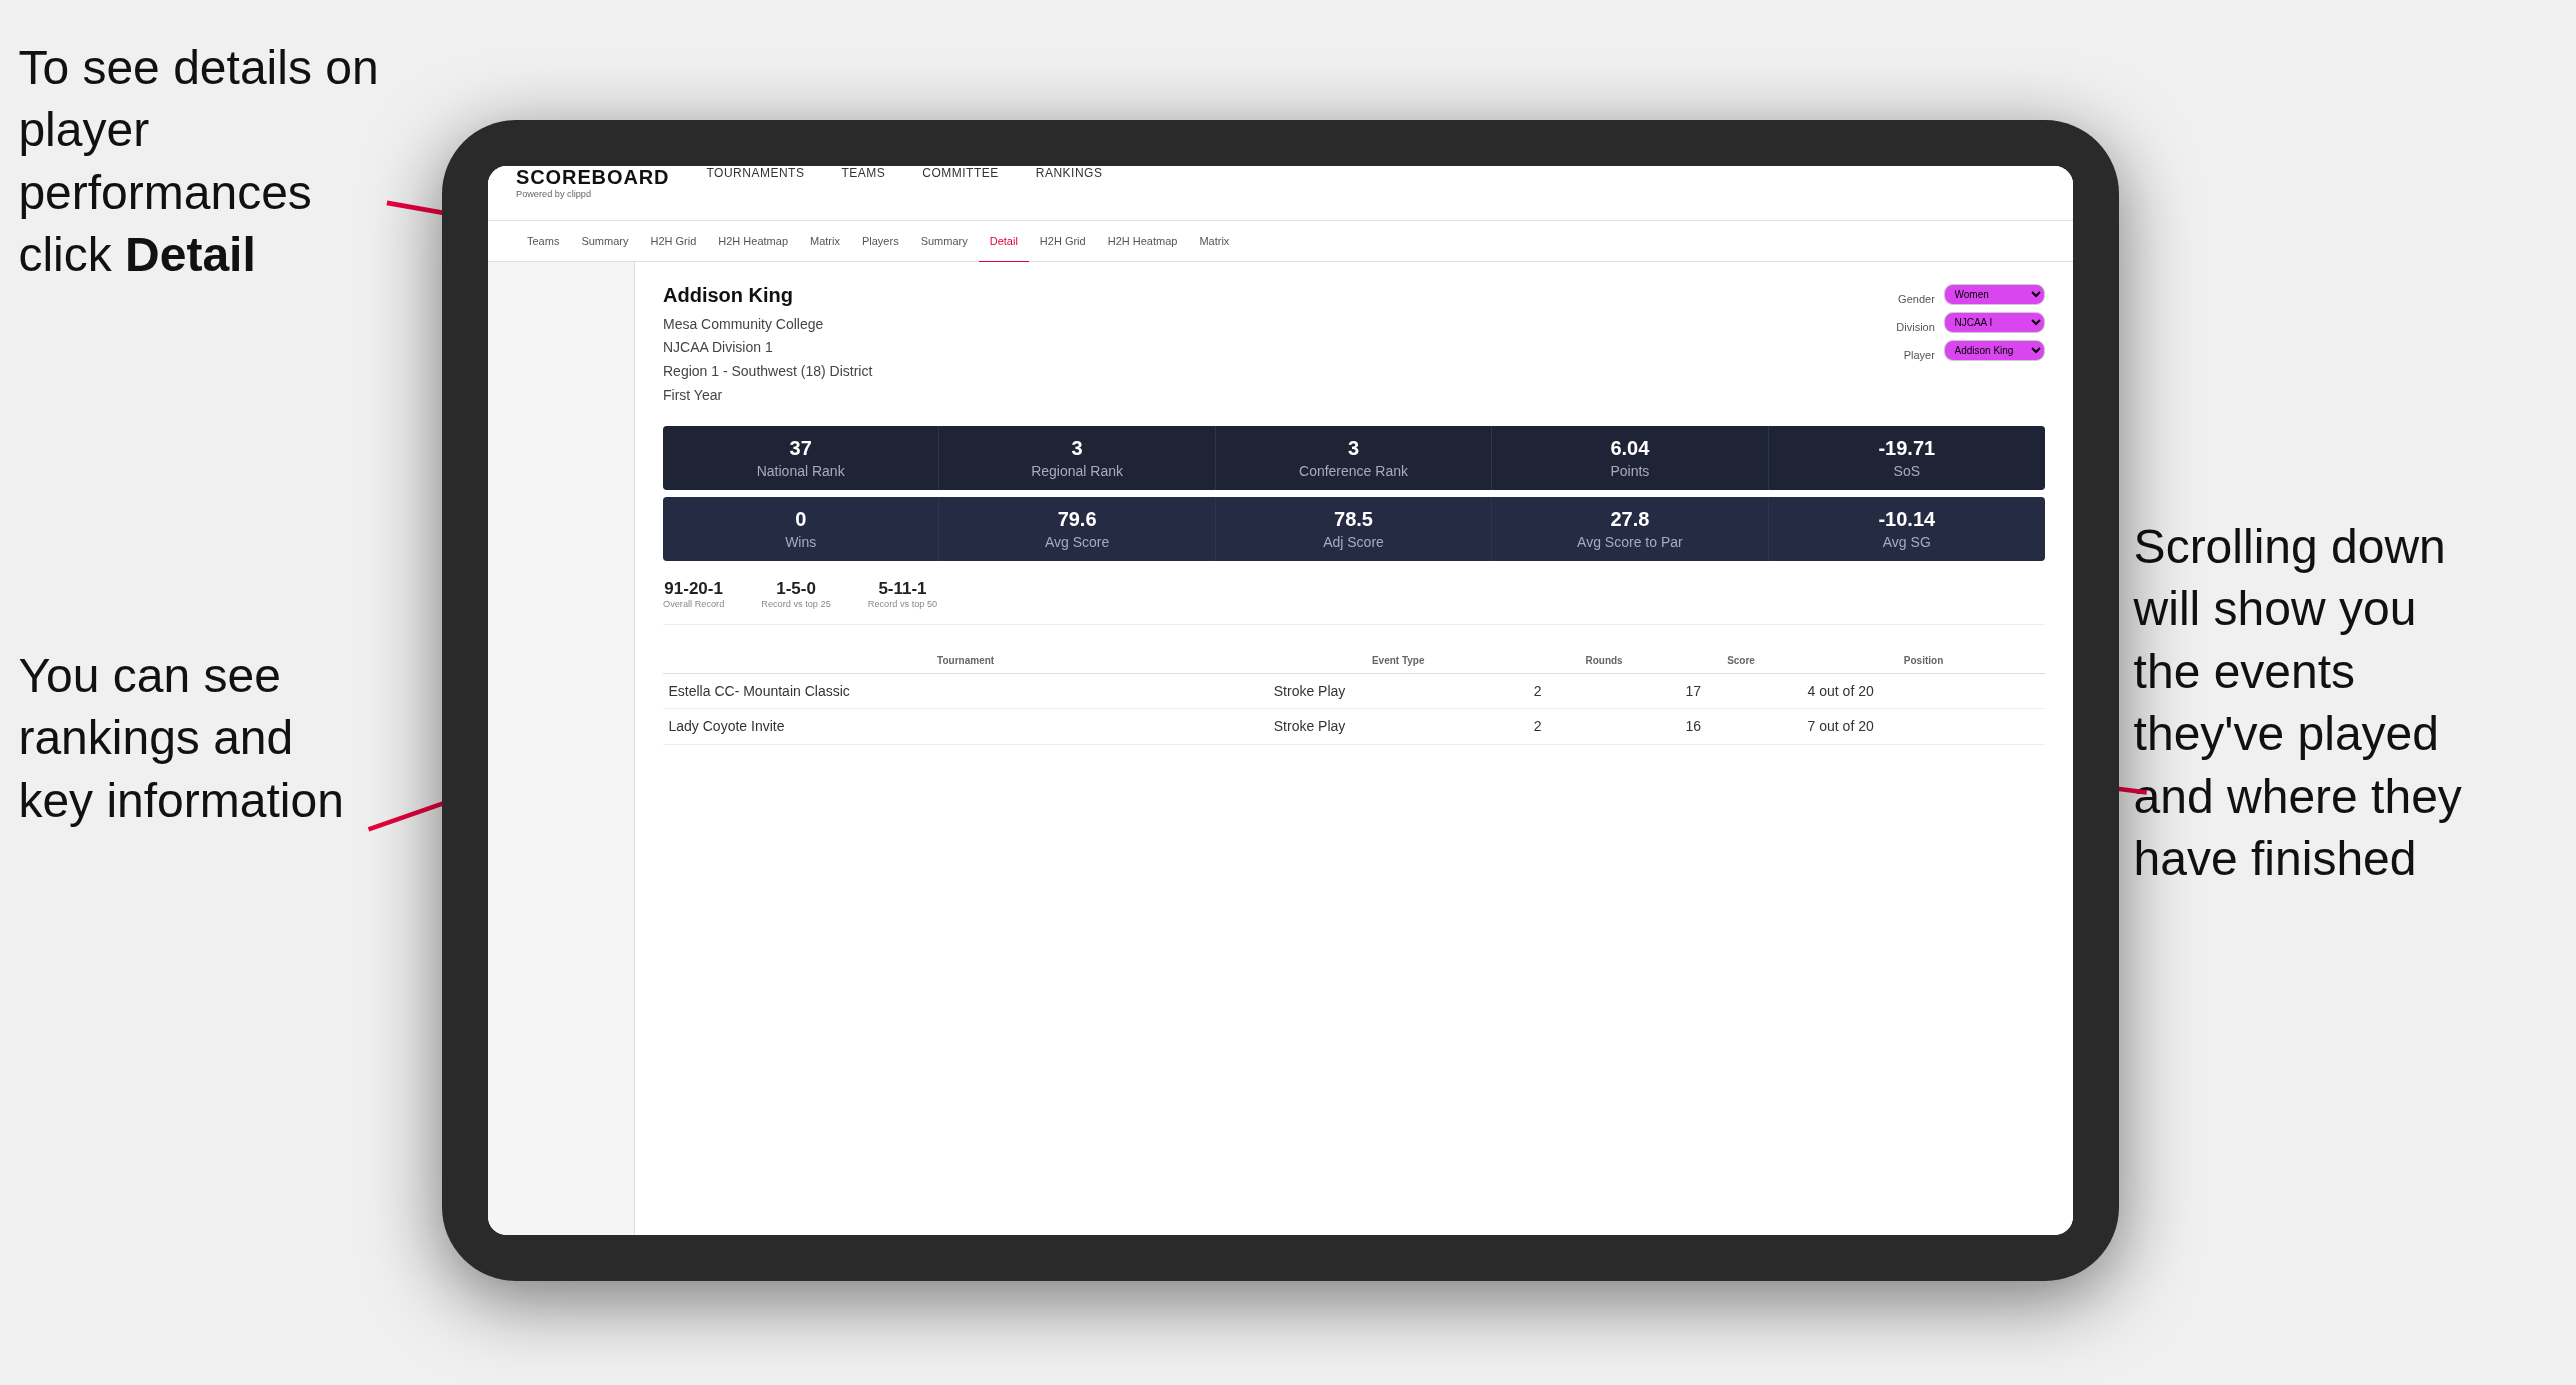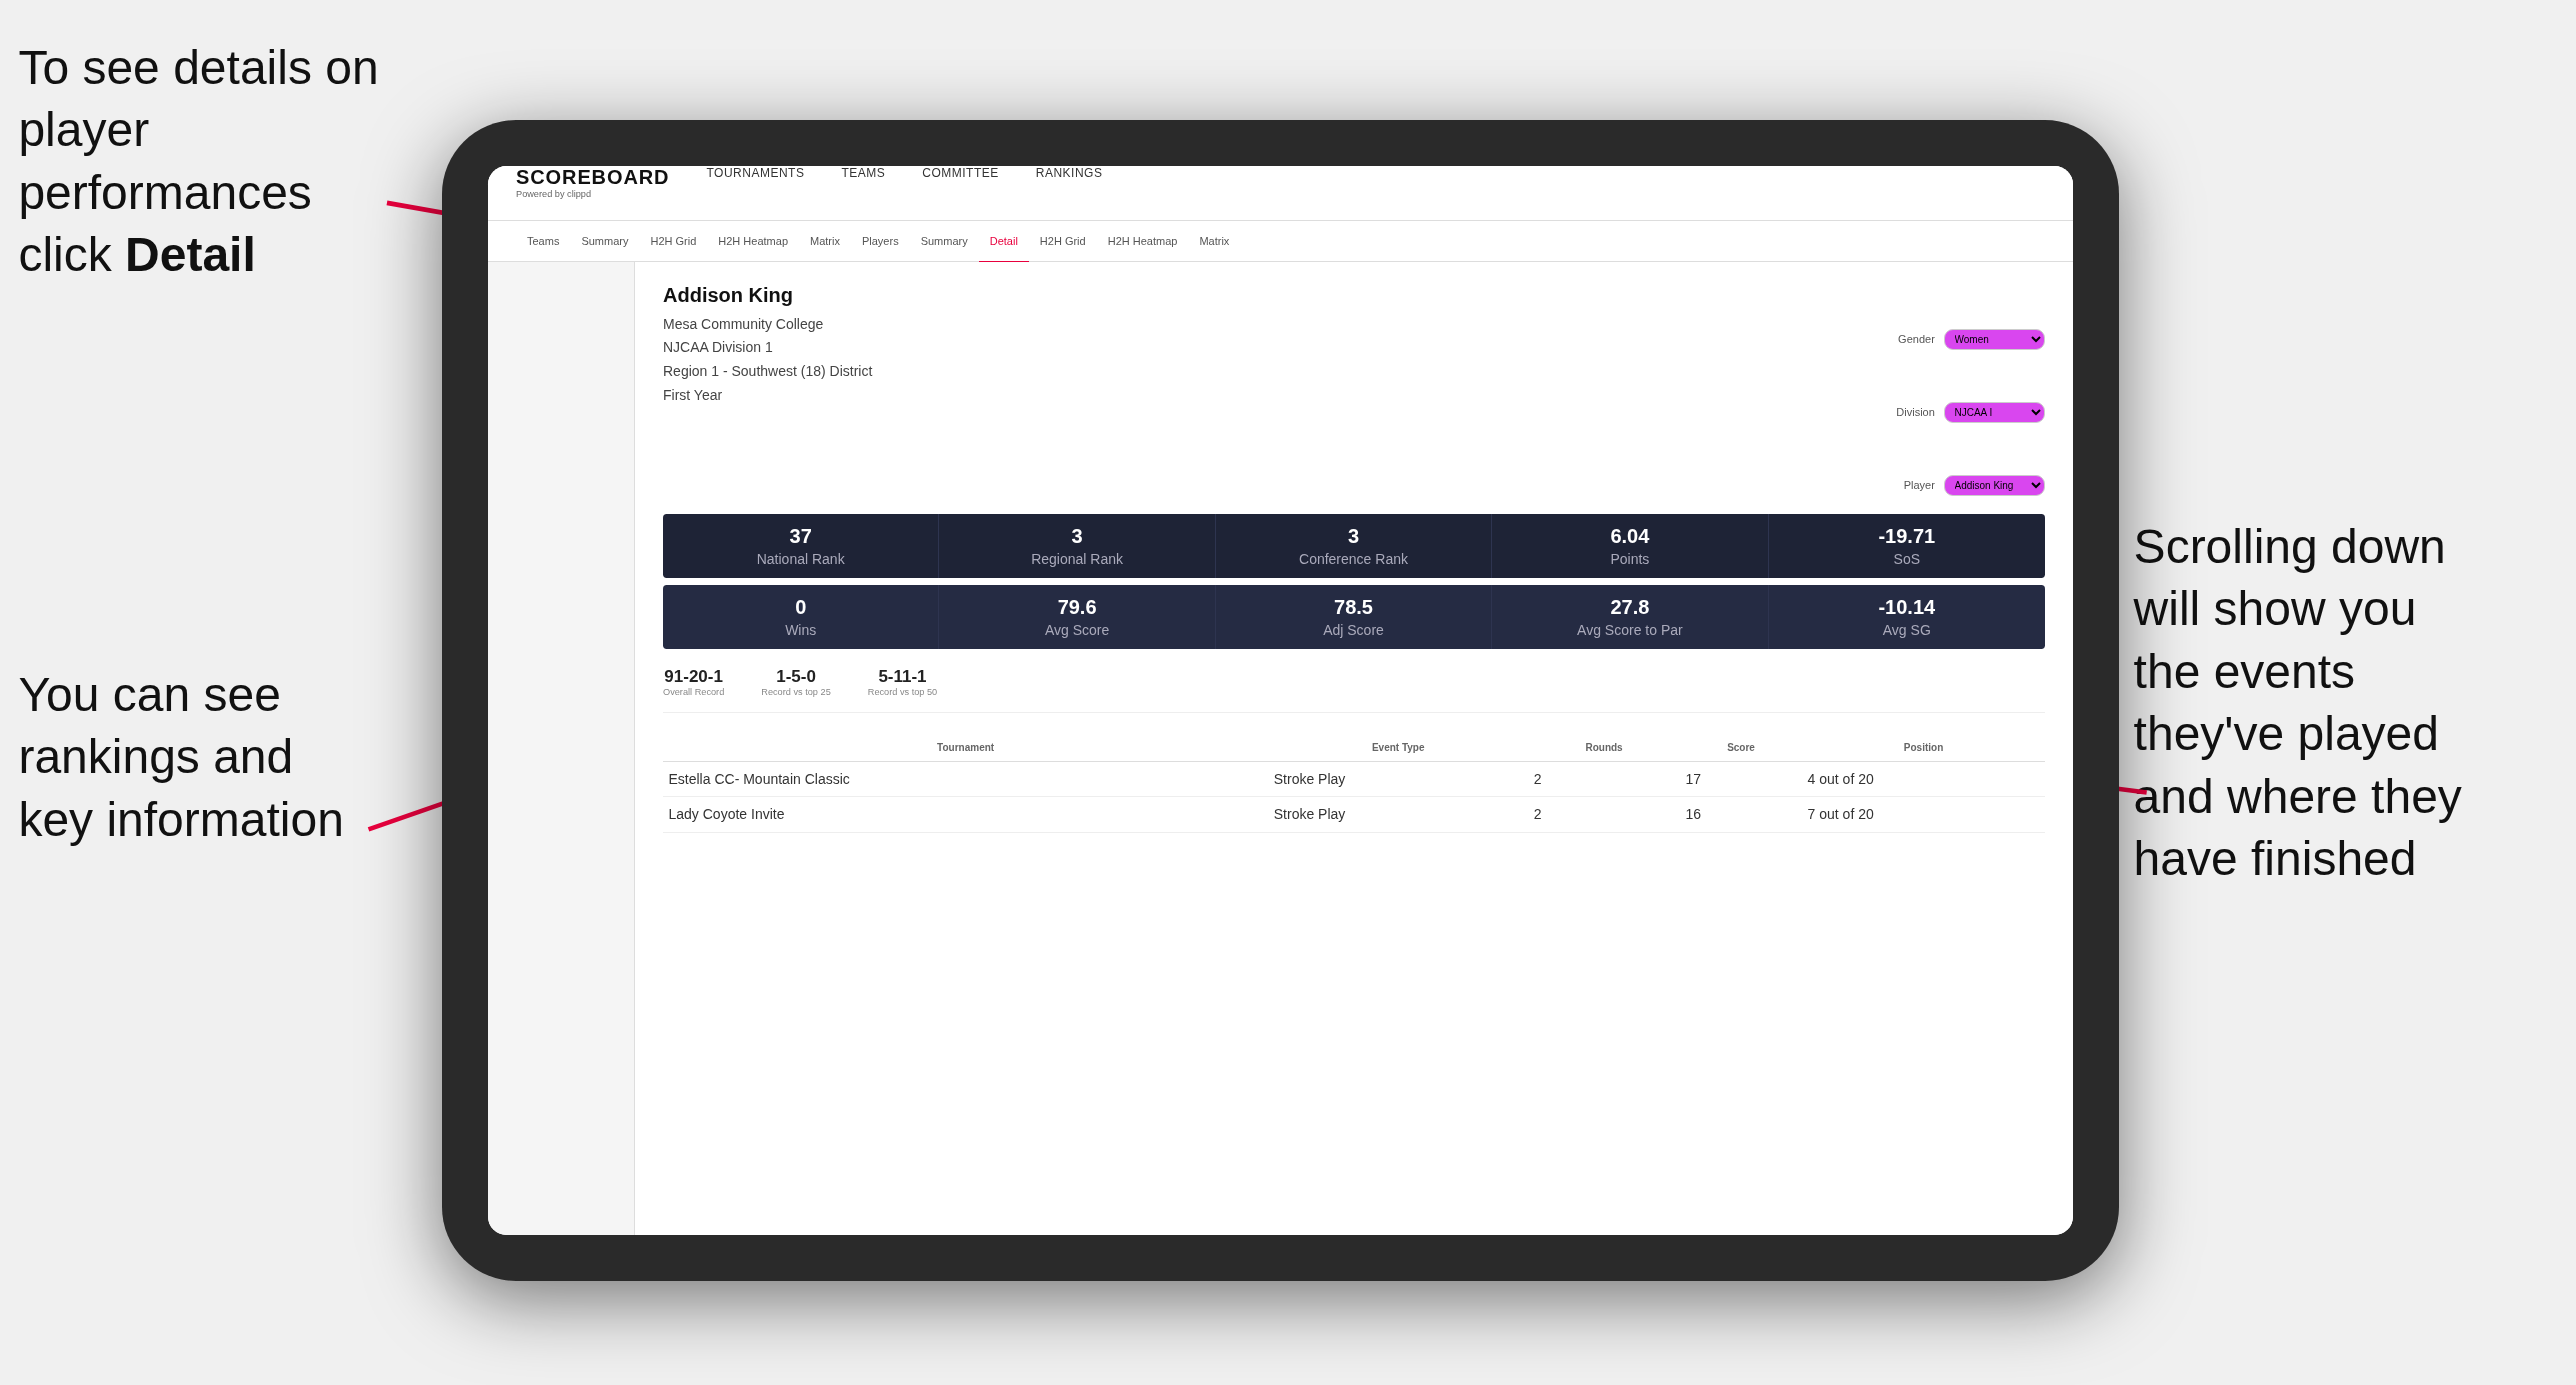--- a/index.html
+++ b/index.html
@@ -21,21 +21,21 @@
     }
     .annotation strong { font-weight: 900; }
 
     .ann-top-left {
       top: 37px;
       left: 18.4px;
       width: 387px;
     }
 
     .ann-bottom-left {
-      top: 664px;
+      top: 645px;
       left: 18.4px;
       width: 350px;
     }
 
     .ann-right {
       top: 516px;
       right: 18.4px;
       width: 424px;
     }
 
@@ -180,25 +180,24 @@
 
     .player-filters {
       display: flex;
       flex-direction: column;
       gap: 7.4px;
       align-items: flex-end;
     }
 
     .filter-row {
       display: flex;
-      align-items: center;
+      align-items: flex-end;
       gap: 9.2px;
       font-size: 11px;
       color: #555;
-      margin-top: 45px;
     }
 
     .filter-row select {
       font-size: 10px;
       padding: 2.8px 5.5px;
       border: 0.9px solid #ccc;
       border-radius: 9px;
       background: #d946ef;
       min-width: 101px;
     }

